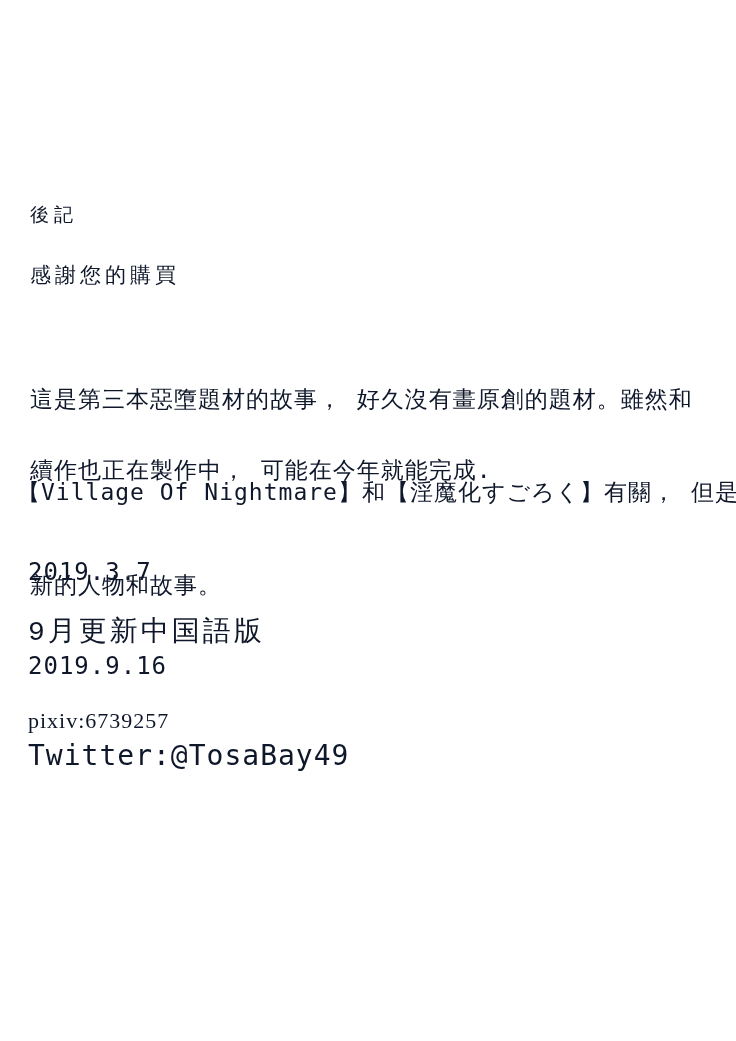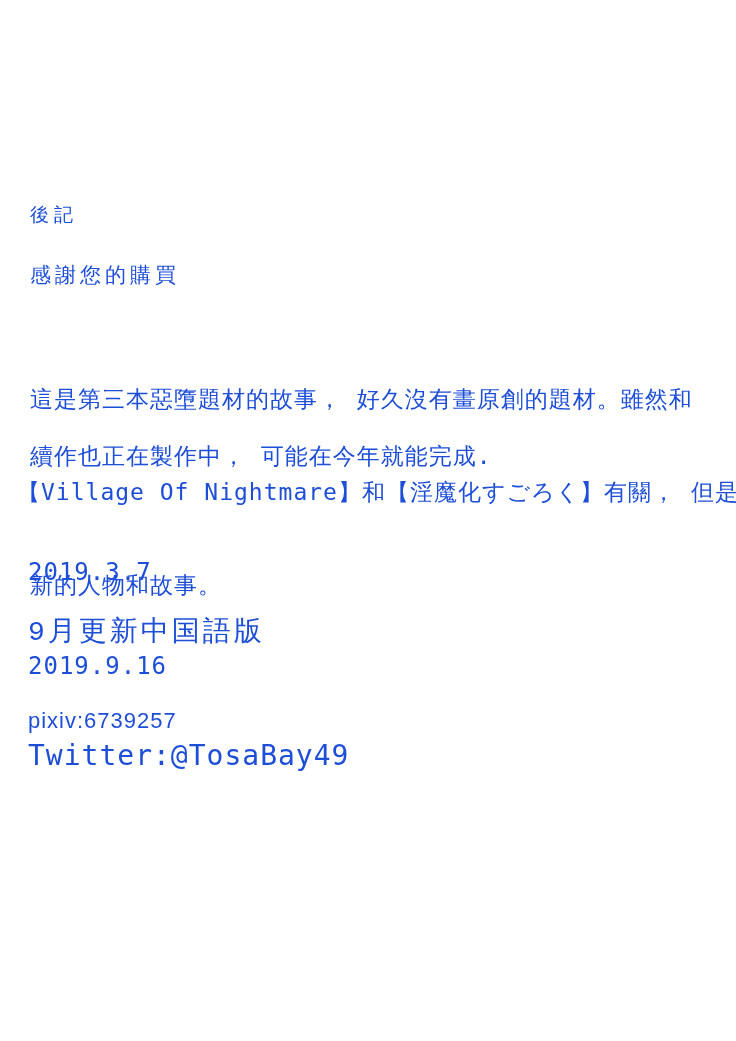--- a/index.html
+++ b/index.html
@@ -13,21 +13,21 @@
     height: 1041px;
     background: #ffffff;
     overflow: hidden;
     font-family: "DejaVu Serif", serif;
     color: #1c1c1c;
   }
   .txt {
     position: absolute;
     left: 30px;
     white-space: pre;
-    color: #1d4ed8;
+    color: #0f172a;
   }
   .heading {
     top: 202px;
     font-size: 19px;
     letter-spacing: 5px;
     font-family: "DejaVu Sans Mono", serif;
   }
   .thanks {
     top: 261px;
     font-size: 21px;
@@ -39,21 +39,21 @@
     font-size: 23px;
     line-height: 31px;
     letter-spacing: 1px;
     font-family: "DejaVu Sans Mono", serif;
     white-space: pre;
   }
   .body-para .outdent {
     margin-left: -13px;
   }
   .sequel {
-    top: 441px;
+    top: 455px;
     font-size: 23px;
     letter-spacing: 1px;
     font-family: "DejaVu Sans Mono", serif;
   }
   .date1 {
     top: 558px;
     font-size: 24px;
     letter-spacing: 1px;
     font-family: "DejaVu Sans Mono", monospace;
     left: 28px;
@@ -69,21 +69,21 @@
     top: 652px;
     font-size: 24px;
     letter-spacing: 1px;
     font-family: "DejaVu Sans Mono", monospace;
     left: 28px;
   }
   .pixiv {
     top: 708px;
     font-size: 22px;
     letter-spacing: 1px;
-    font-family: Liberation Sans, sans-serif;
+    font-family: Liberation Serif, serif;
     left: 28px;
   }
   .twitter {
     top: 739px;
     font-size: 28px;
     letter-spacing: 1px;
     font-family: "DejaVu Sans Mono", monospace;
     left: 28px;
   }
 </style>

